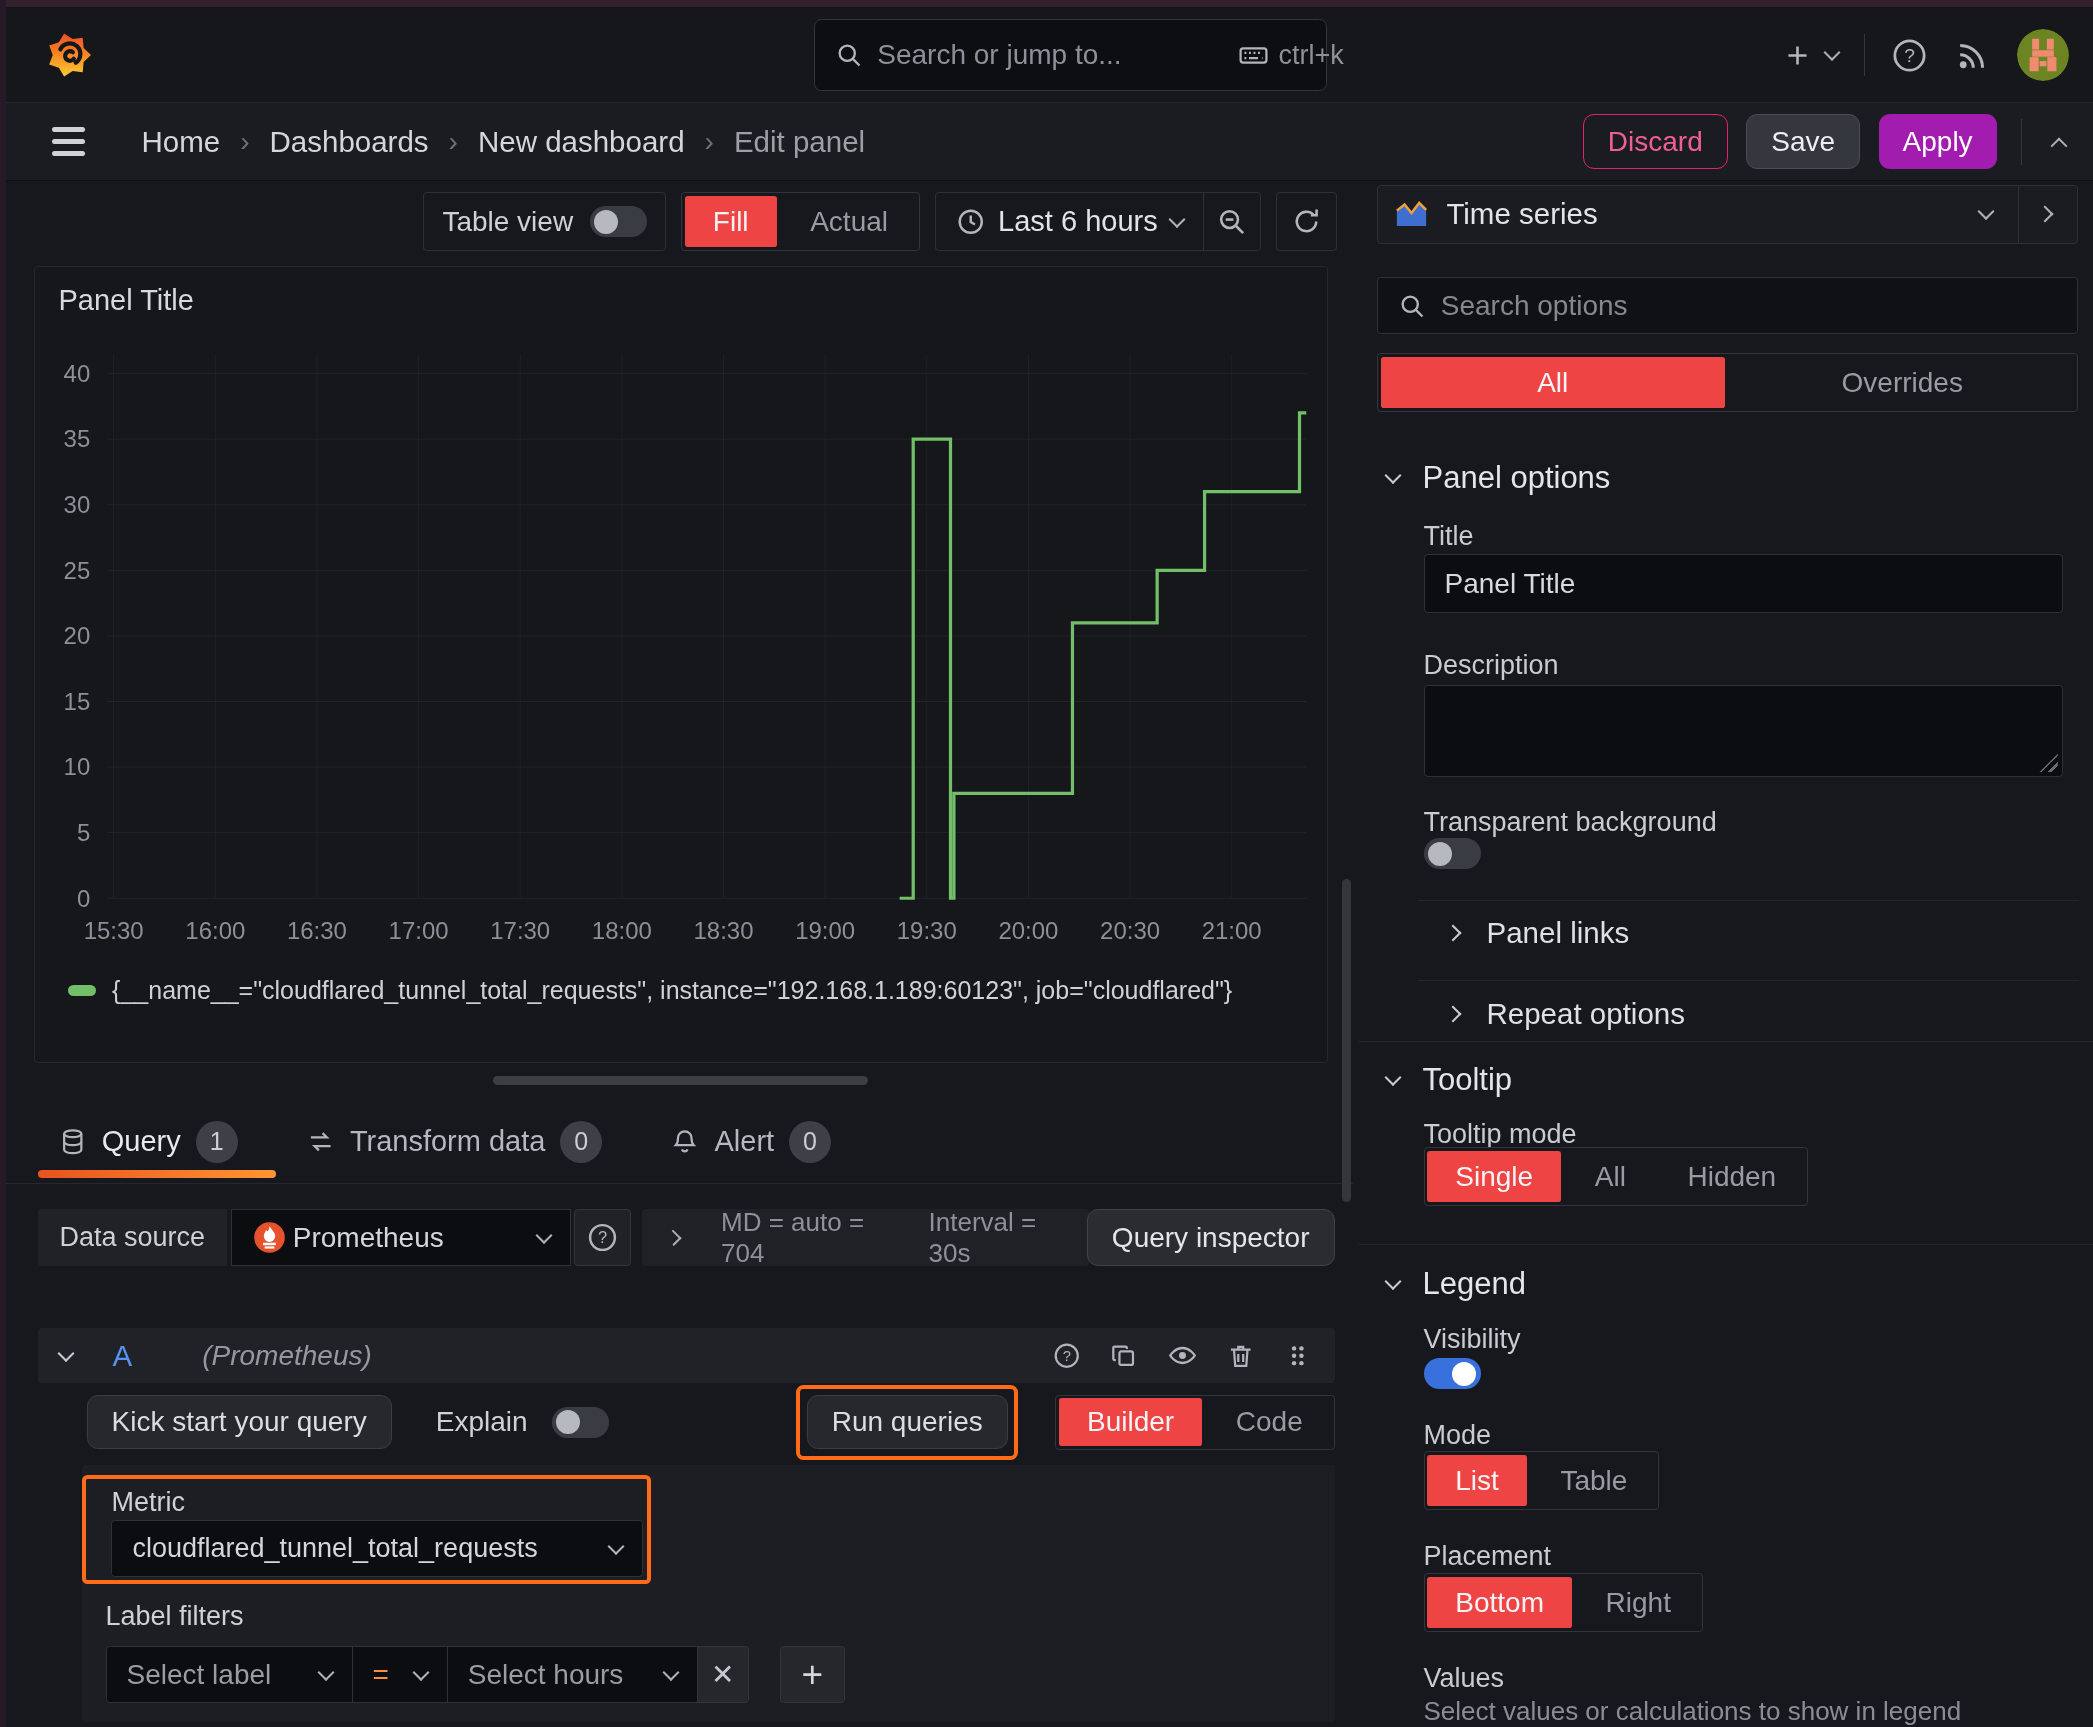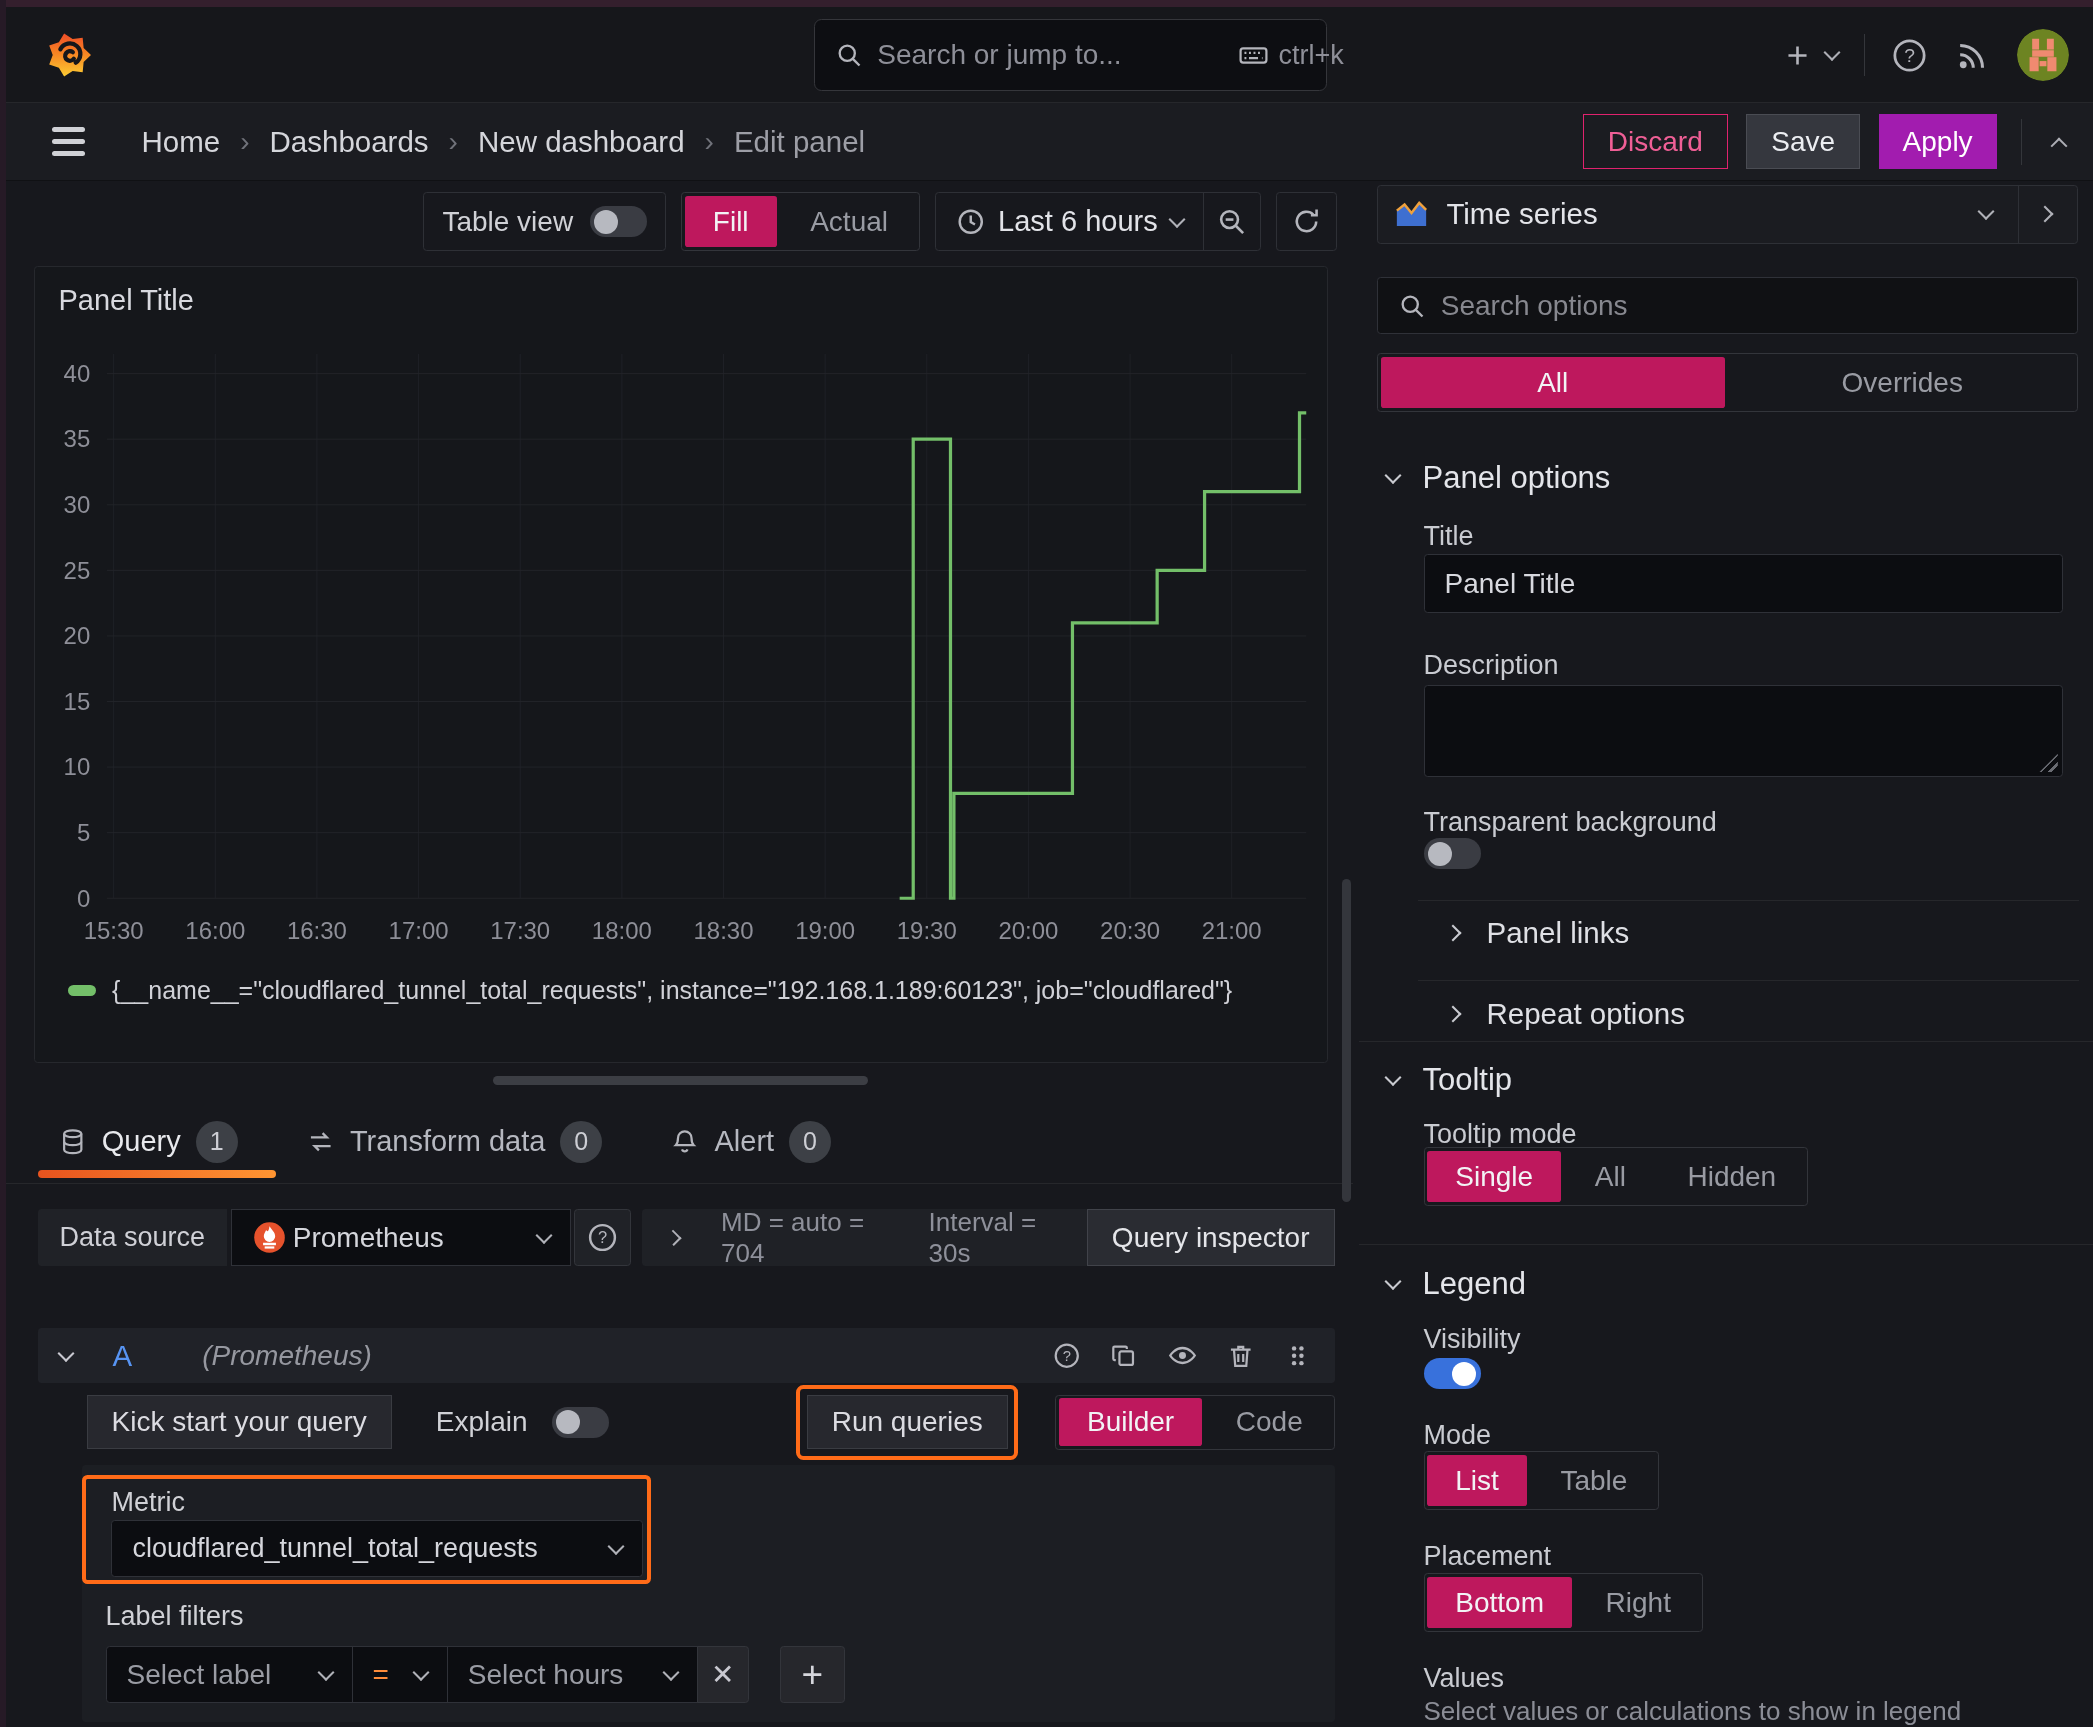--- a/index.html
+++ b/index.html
@@ -30,38 +30,38 @@
   #avatar { width:52px; height:52px; border-radius:50%; overflow:hidden; }
 
   
   #crumbbar { left:5.5px; top:103px; right:0; height:78px; background:#1b1c21; border-bottom:0.9px solid #101114; display:flex; align-items:center; padding:0 28px 0 46px; }
   #hamburger { display:flex; flex-direction:column; gap:7.4px; margin-right:57px; cursor:pointer; }
   #hamburger span { width:33px; height:4.6px; border-radius:2.8px; background:#d0d1d6; }
   .crumbs { display:flex; align-items:center; gap:20px; font-size:29.5px; color:#d5d6db; }
   .crumb-sep { color:#70727a; font-size:28px; }
   .crumb-last { color:#9d9ea6; }
   #crumb-actions { margin-left:auto; display:flex; align-items:center; gap:18.5px; }
-  .btn { height:55px; padding:0 24px; border-radius:0; font-size:28px; display:inline-flex; align-items:center; justify-content:center; cursor:pointer; border:none; font-family:inherit; }
+  .btn { height:55px; padding:0 24px; border-radius:11px; font-size:28px; display:inline-flex; align-items:center; justify-content:center; cursor:pointer; border:none; font-family:inherit; }
   .btn-danger-outline { background:transparent; border:1.8px solid #e0226e; color:#ef5f96; }
   .btn-secondary { background:#35373e; border:0.9px solid #4a4c53; color:#eceef2; }
   .btn-primary { background:#a21caf; color:#ffffff; }
   #collapse-divider { width:0.9px; height:46px; background:#34363b; margin-left:5.5px; }
 
   
   .chev { display:inline-block; width:12px; height:12px; border-right:2.8px solid currentColor; border-bottom:2.8px solid currentColor; }
   .chev.down { transform:rotate(45deg) translate(-1.8px,-1.8px); }
   .chev.right { transform:rotate(-45deg); }
   .chev.up { transform:rotate(-135deg) translate(-2.8px,-2.8px); }
   .toggle { width:57px; height:31px; border-radius:15.7px; background:#3a3c43; position:relative; flex:none; cursor:pointer; }
   .toggle .knob { position:absolute; top:3.7px; left:4.6px; width:24px; height:24px; border-radius:50%; background:#b7b9c0; }
   .toggle.on { background:#3871dc; }
   .toggle.on .knob { left:auto; right:4.6px; background:#fff; }
   .seg { display:inline-flex; border:0.9px solid #33353b; border-radius:3.7px; background:#17181d; height:59px; align-items:stretch; overflow:hidden; }
   .seg .opt { display:flex; align-items:center; justify-content:center; padding:0 28px; color:#999ba3; font-size:28px; cursor:pointer; border-radius:2.8px; margin:2.8px; }
-  .seg .opt.sel { background:#be185d; color:#f2f3f5; }
+  .seg .opt.sel { background:#ef4444; color:#f2f3f5; }
   .input-like { background:#0c0d11; border:0.9px solid #2f3138; border-radius:3.7px; color:#d5d6dc; display:flex; align-items:center; padding:0 20px; font-size:28px; }
   .select-chev { margin-left:auto; color:#b0b1b8; }
   .icon { color:#b4b5bc; flex:none; }
   .divider-inset { position:absolute; left:59px; right:14.8px; height:0.9px; background:#26272b; }
   .divider-full { position:absolute; left:0; right:0; height:0.9px; background:#26272b; }
 
   
   #main { left:5.5px; top:181px; right:0; bottom:0; background:#17181d; }
   #toolbar { left:0; top:11px; width:1331px; height:59px; display:flex; justify-content:flex-end; align-items:center; gap:14.8px; }
   .tb-group { display:flex; align-items:center; border:0.9px solid #2e3036; border-radius:3.7px; height:59px; background:#17181d; }

